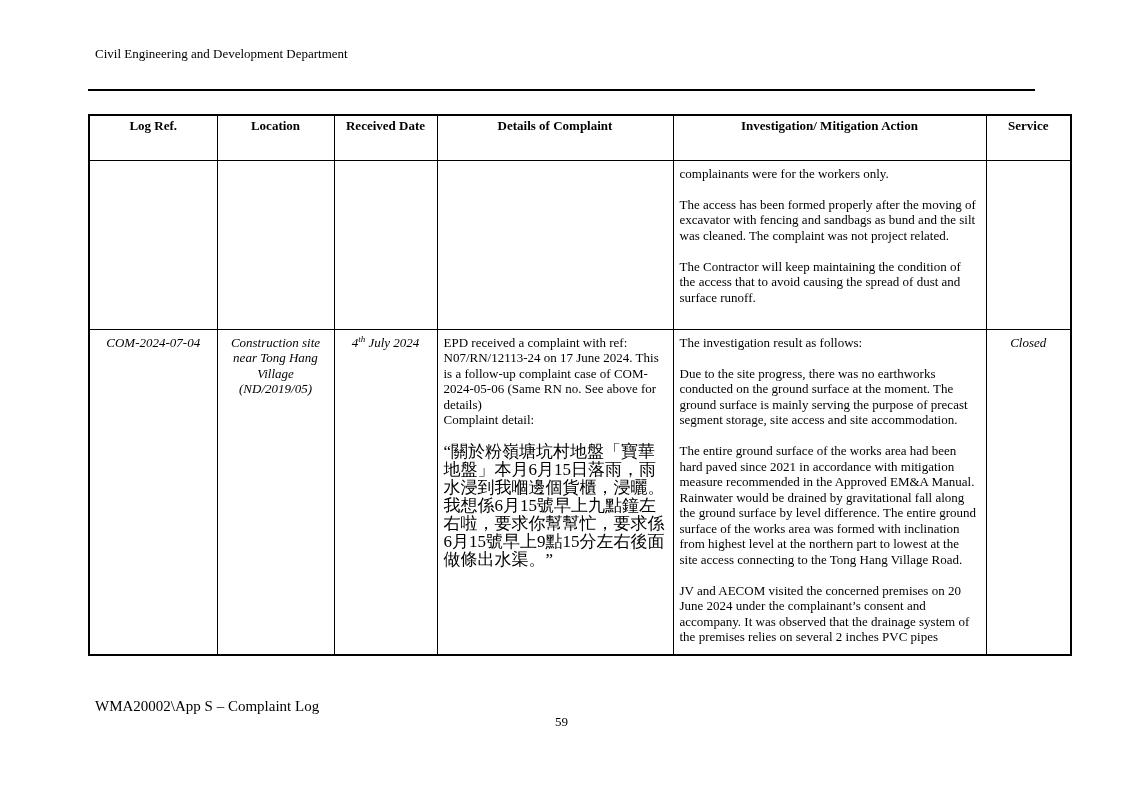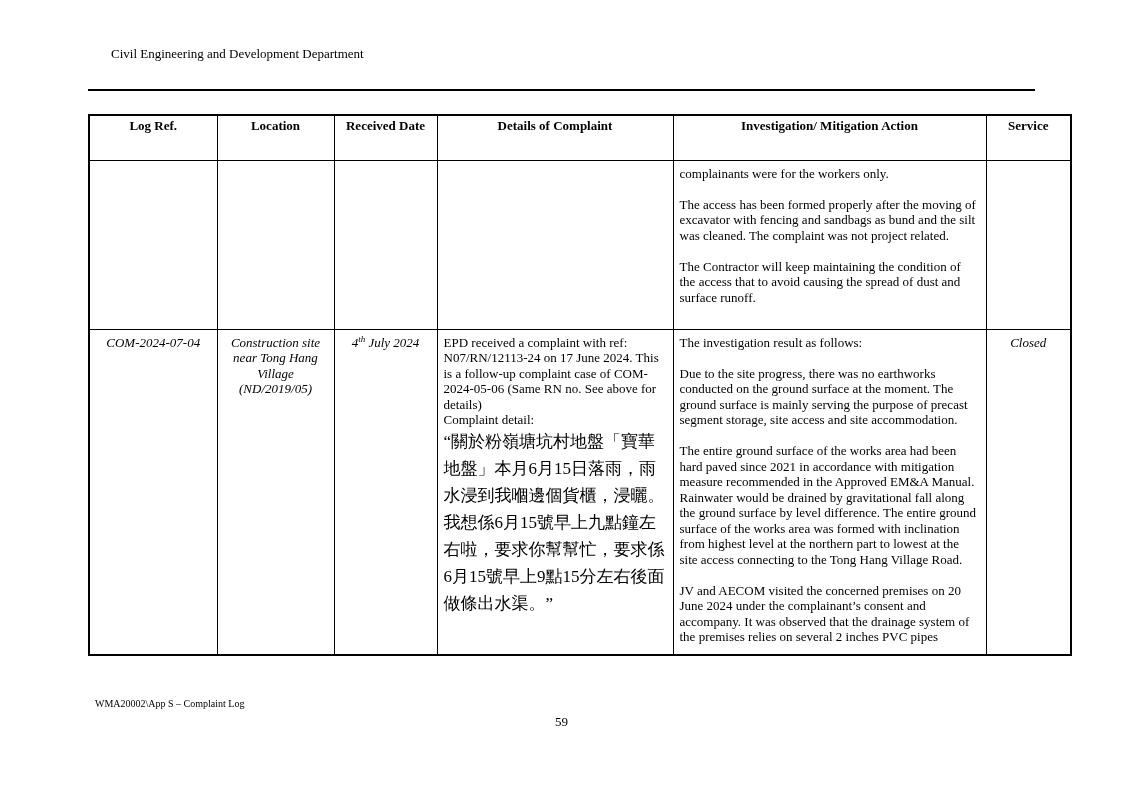--- a/index.html
+++ b/index.html
@@ -10,21 +10,21 @@
     width: 1123px;
     height: 794px;
     background: #ffffff;
     overflow: hidden;
     margin: 0 auto;
   }
 
   
   .page-header {
     position: absolute;
-    left: 104px;
+    left: 88px;
     top: 46px;
     width: 947px;
     display: flex;
     justify-content: space-between;
     align-items: flex-start;
   }
   .header-left {
     font-size: 13px;
     line-height: 15px;
     padding-left: 7px;
@@ -71,32 +71,33 @@
     padding: 2px 4px;
   }
   tbody td { padding: 5px 6px 4px 6px; }
   tr.row-continuation { height: 169px; }
   tr.row-main { height: 326px; }
   .cell-center { text-align: center; font-style: italic; }
   .cell-left { text-align: left; }
   .prewrap { white-space: pre-wrap; }
   sup { font-size: 9px; vertical-align: super; line-height: 0; }
   .zh {
+    margin-top: 15px;
     font-size: 17px;
-    line-height: 27px;
+    line-height: 18px;
     font-family: "Liberation Serif", "DejaVu Serif", serif;
     text-align: left;
   }
 
   
   .footer-ref {
     position: absolute;
     left: 95px;
     top: 698px;
-    font-size: 10px;
+    font-size: 15px;
     font-family: Liberation Serif, serif;
   }
   .page-number {
     position: absolute;
     left: 0;
     top: 714px;
     width: 1123px;
     text-align: center;
     font-size: 13px;
   }

